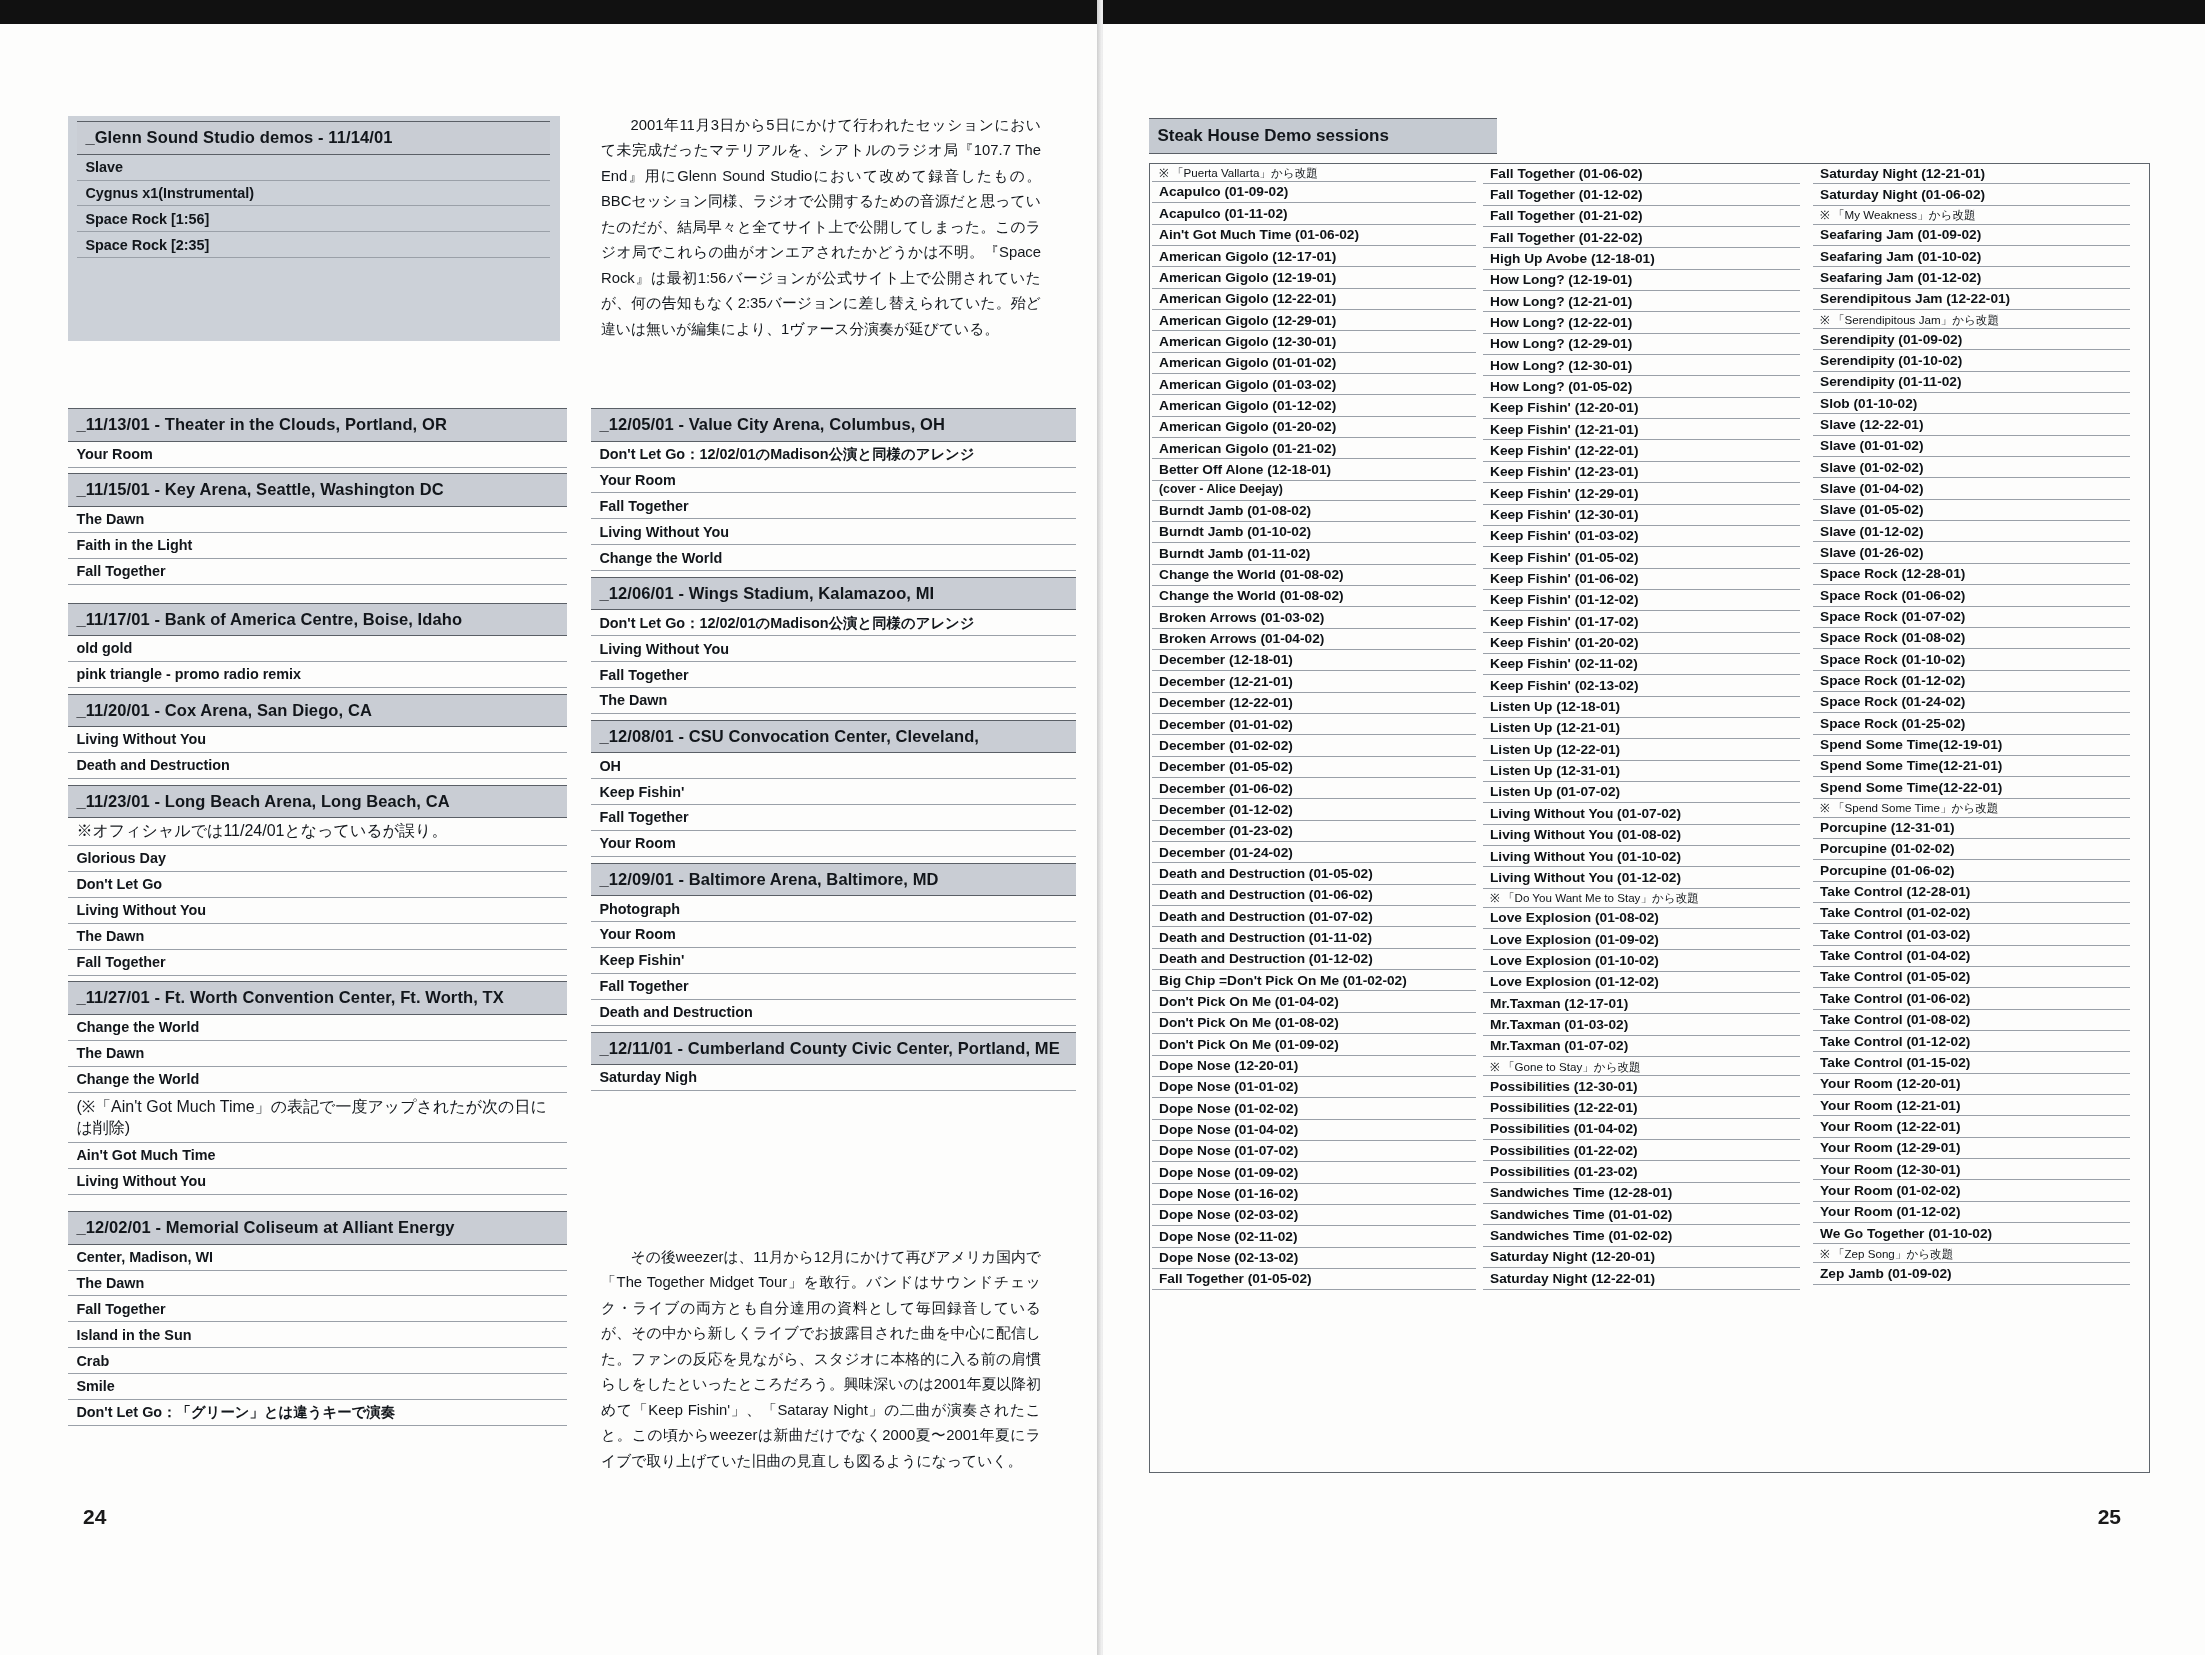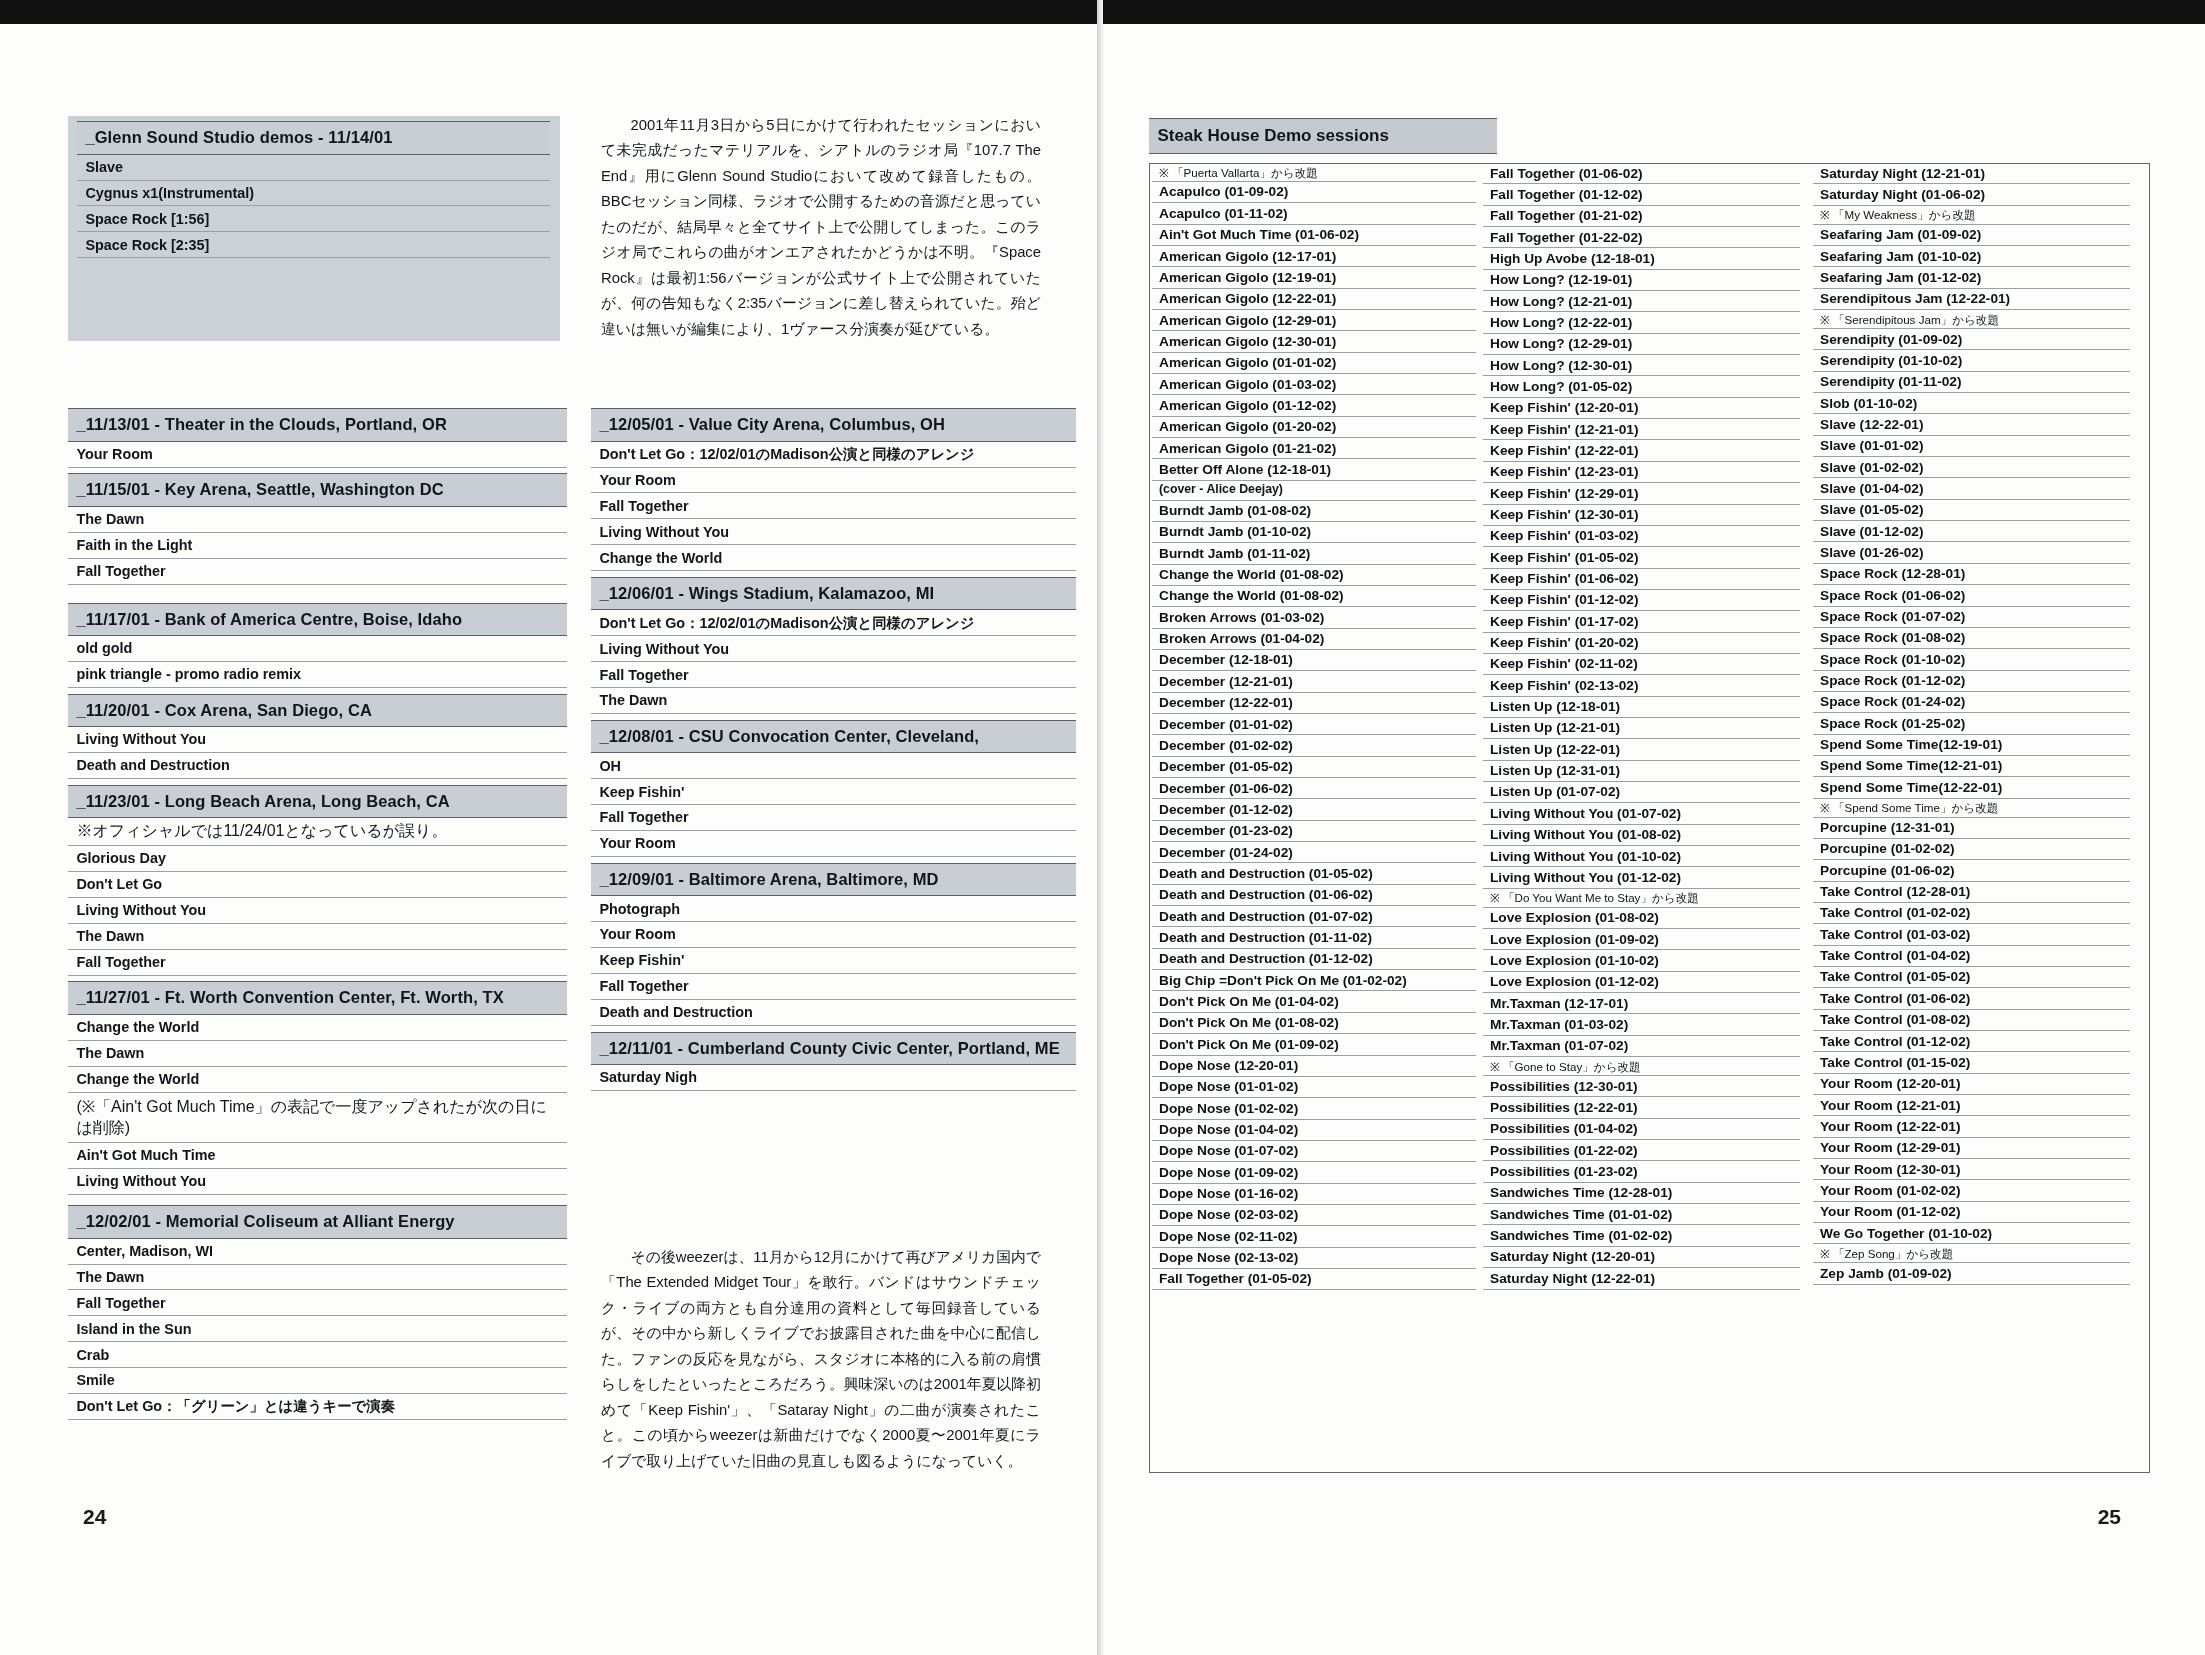--- a/index.html
+++ b/index.html
@@ -144,21 +144,21 @@
 
     <div class="hdr" style="margin-top:5.6px;">_11/27/01 - Ft. Worth Convention Center, Ft. Worth, TX</div>
     <div class="row">Change the World</div>
 
     <div class="row">The Dawn</div>
     <div class="row">Change the World</div>
     <div class="note">(※「Ain't Got Much Time」の表記で一度アップされたが次の日には削除)</div>
     <div class="row">Ain't Got Much Time</div>
     <div class="row">Living Without You</div>
 
-    <div class="hdr" style="margin-top:10px;">_12/02/01 - Memorial Coliseum at Alliant Energy</div>
+    <div class="hdr" style="margin-top:16px;">_12/02/01 - Memorial Coliseum at Alliant Energy</div>
     <div class="row">Center, Madison, WI</div>
     <div class="row">The Dawn</div>
     <div class="row">Fall Together</div>
     <div class="row">Island in the Sun</div>
     <div class="row">Crab</div>
     <div class="row">Smile</div>
     <div class="row">Don't Let Go：「グリーン」とは違うキーで演奏</div>
   </div>
 
   <div class="block" id="rc" style="left:591px;top:408px;width:485px;">
@@ -185,21 +185,21 @@
     <div class="row">Photograph</div>
     <div class="row">Your Room</div>
     <div class="row">Keep Fishin'</div>
     <div class="row">Fall Together</div>
     <div class="row">Death and Destruction</div>
 
     <div class="hdr" style="margin-top:5.6px;">_12/11/01 - Cumberland County Civic Center, Portland, ME</div>
     <div class="row">Saturday Nigh</div>
   </div>
 
-  <div class="jp indent" style="position:absolute;left:601px;top:1245px;width:440px;">その後weezerは、11月から12月にかけて再びアメリカ国内で「The Extended Midget Tour」を敢行。バンドはサウンドチェック・ライブの両方とも自分達用の資料として毎回録音しているが、その中から新しくライブでお披露目された曲を中心に配信した。ファンの反応を見ながら、スタジオに本格的に入る前の肩慣らしをしたといったところだろう。興味深いのは2001年夏以降初めて「Keep Fishin'」、「Sataray Night」の二曲が演奏されたこと。この頃からweezerは新曲だけでなく2000夏〜2001年夏にライブで取り上げていた旧曲の見直しも図るようになっていく。</div>
+  <div class="jp indent" style="position:absolute;left:601px;top:1245px;width:440px;">その後weezerは、11月から12月にかけて再びアメリカ国内で「The Together Midget Tour」を敢行。バンドはサウンドチェック・ライブの両方とも自分達用の資料として毎回録音しているが、その中から新しくライブでお披露目された曲を中心に配信した。ファンの反応を見ながら、スタジオに本格的に入る前の肩慣らしをしたといったところだろう。興味深いのは2001年夏以降初めて「Keep Fishin'」、「Sataray Night」の二曲が演奏されたこと。この頃からweezerは新曲だけでなく2000夏〜2001年夏にライブで取り上げていた旧曲の見直しも図るようになっていく。</div>
 </div>
 
 <div class="spine"></div>
 
 <div class="page" id="page-right">
   <div class="rtop"></div>
   <div class="rtop2"></div>
   <div class="rbot"></div>
   <div class="rbot2"></div>
   <div class="pagenum" id="pn-right">25</div>

